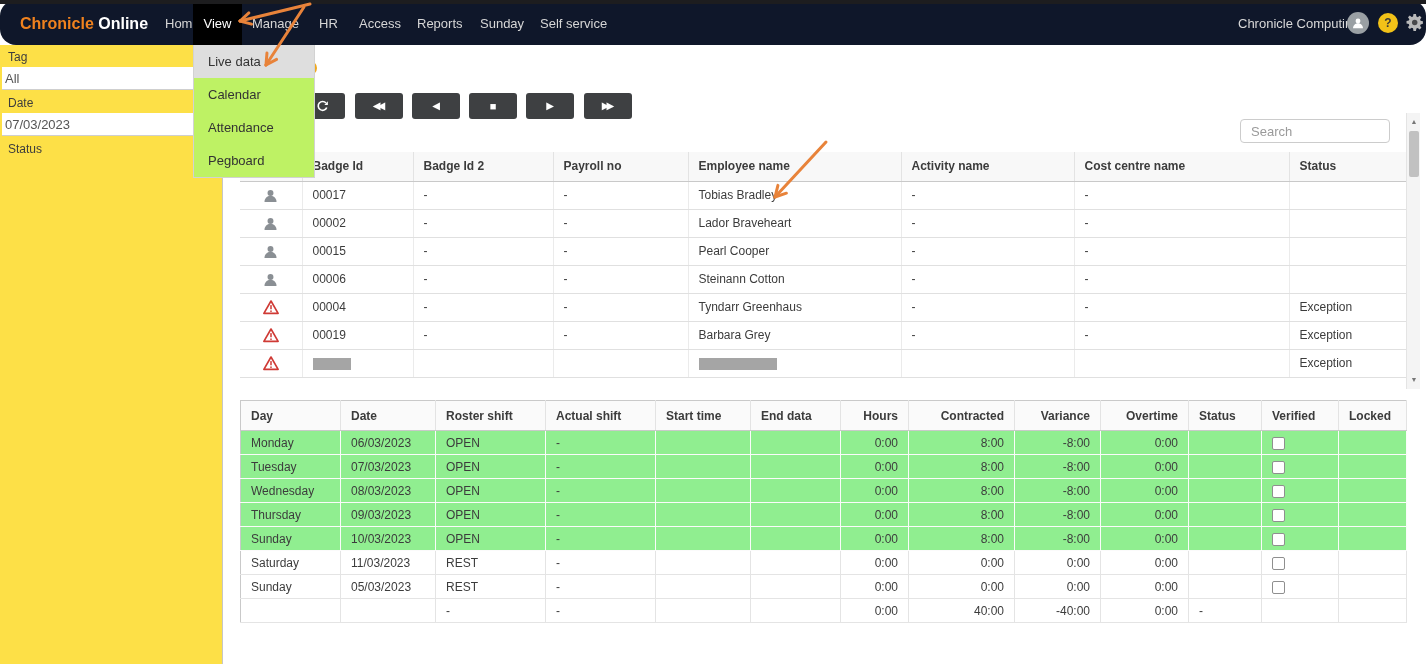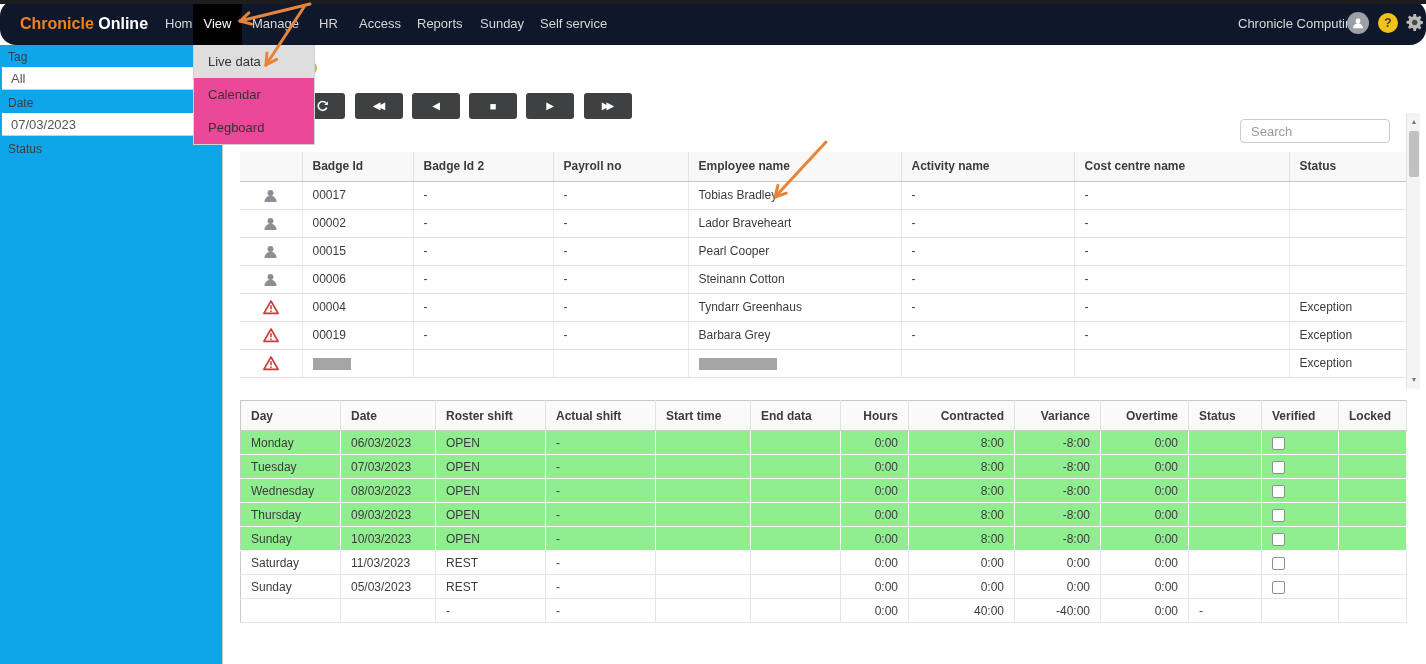--- a/index.html
+++ b/index.html
@@ -16,28 +16,28 @@
   .nav-reports{left:417px;} .nav-toolbox{left:480px;} .nav-self{left:540px;}
   .nav-view { left:193px; width:49px; background:#000; color:#fff; text-align:center; }
   .account-name { position:absolute; left:1238px; top:0; height:45px; line-height:47px; font-size:13px; color:#d9d9d9; }
   .avatar { position:absolute; left:1347px; top:12px; width:22px; height:22px; border-radius:50%; background:#9aa0a4;
     display:flex; align-items:center; justify-content:center; }
   .help-btn { position:absolute; left:1378px; top:13px; width:20px; height:20px; border-radius:50%; background:#f2c218;
     color:#3a3a3a; font-weight:bold; font-size:12px; text-align:center; line-height:21px; }
   .gear { position:absolute; left:1404px; top:12px; width:21px; height:21px; }
 
   
-  .sidebar { position:absolute; left:0; top:45px; width:223px; height:619px; background:#0ea5e9; border-right:1px solid #c6c6c6; }
+  .sidebar { position:absolute; left:0; top:45px; width:223px; height:619px; background:#fde047; border-right:1px solid #c6c6c6; }
   .f-label { margin:6px 0 3px 8px; font-size:12px; color:#3d3d3d; }
   .f-label:first-child { margin-top:5px; }
-  .f-value { margin:0 2px; height:23px; line-height:23px; background:#fff; padding-left:9px; font-size:13px; color:#555;
+  .f-value { margin:0 2px; height:23px; line-height:23px; background:#fff; padding-left:3px; font-size:13px; color:#555;
     border-bottom:1px solid #cfcfcf; cursor:pointer; }
 
   
-  .menu { position:absolute; left:193px; top:45px; width:122px; background:#ec4899; border:1px solid #d2d2d2; border-top:none; z-index:40; }
+  .menu { position:absolute; left:193px; top:45px; width:122px; background:#bef264; border:1px solid #d2d2d2; border-top:none; z-index:40; }
   .menu-item { height:33px; line-height:33px; padding-left:14px; font-size:13px; color:#333; cursor:pointer; }
   .menu-item.hl { background:#dedede; }
 
   
   .spinner { position:absolute; left:303px; top:61px; width:14px; height:14px; border-radius:50%;
     border:2px solid #f0a81e; border-left-color:transparent; z-index:10; }
 
   
   .tbtn { position:absolute; top:93px; height:26px; width:48px; background:#3e4042; border-radius:3px; color:#fff;
     text-align:center; line-height:26px; font-size:10px; cursor:pointer; z-index:5; }
@@ -270,20 +270,21 @@
 
 <div class="sb">
   <div class="sb-up">▲</div>
   <div class="sb-thumb"></div>
   <div class="sb-down">▼</div>
 </div>
 
 <div class="menu">
   <div class="menu-item hl">Live data</div>
   <div class="menu-item">Calendar</div>
+  <div class="menu-item">Attendance</div>
   <div class="menu-item">Pegboard</div>
 </div>
 
 <div class="ros-wrap">
   <table>
     <colgroup>
         <col style="width:100px">
         <col style="width:95px">
         <col style="width:110px">
         <col style="width:110px">

